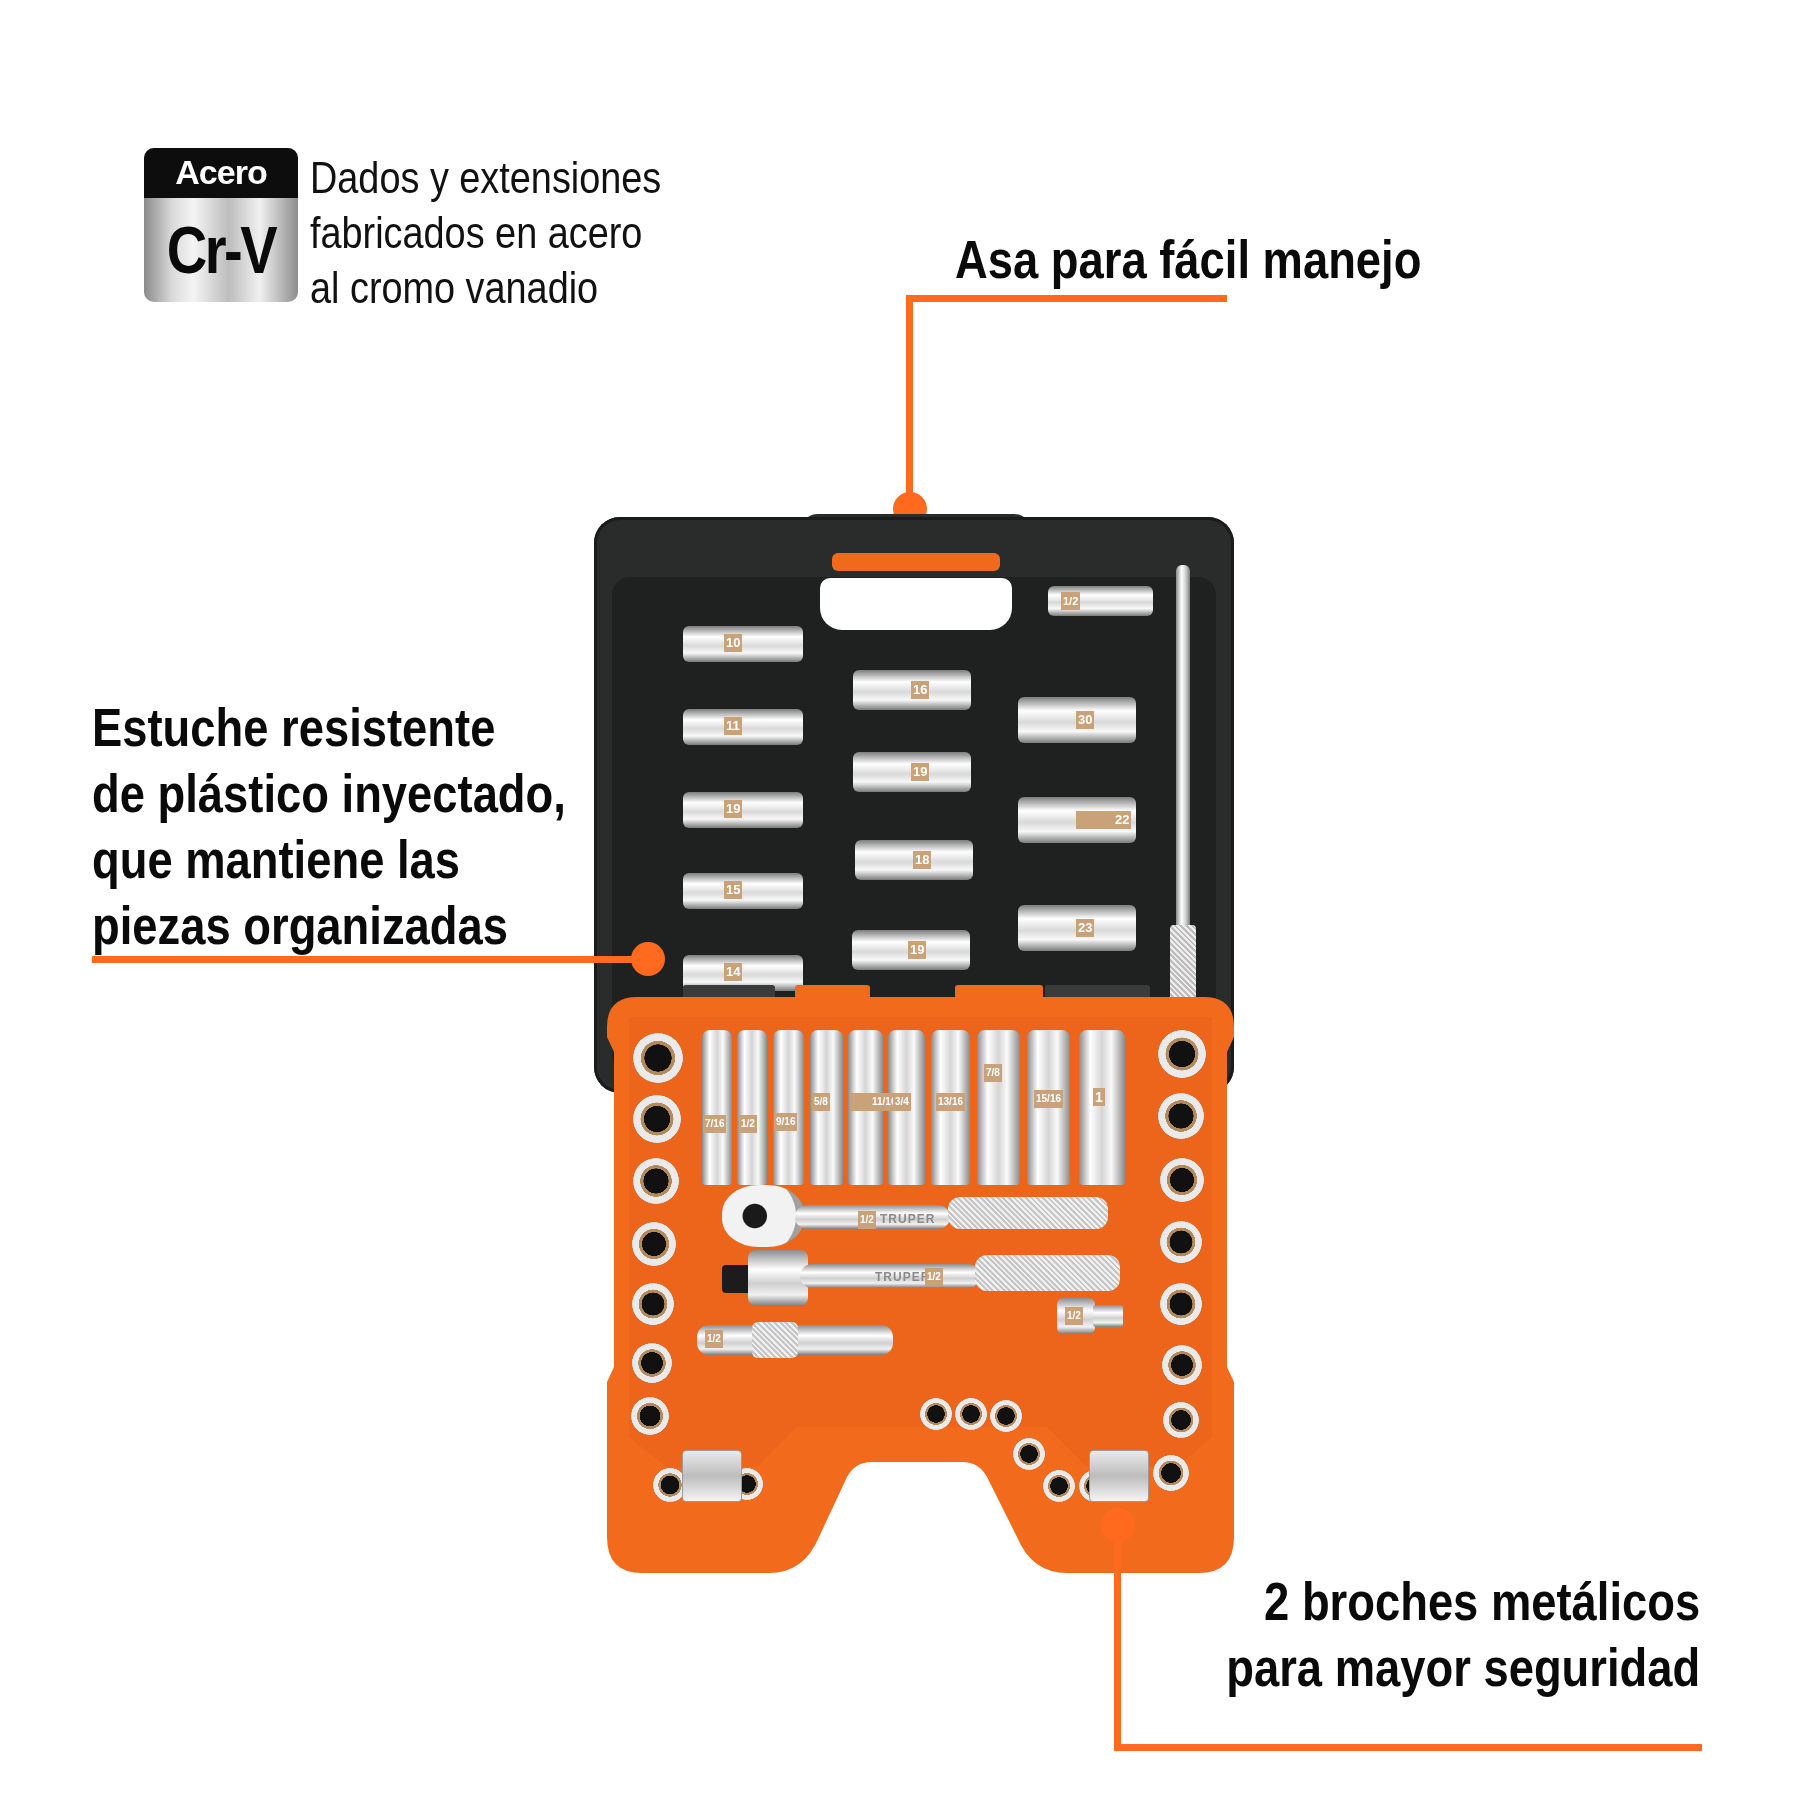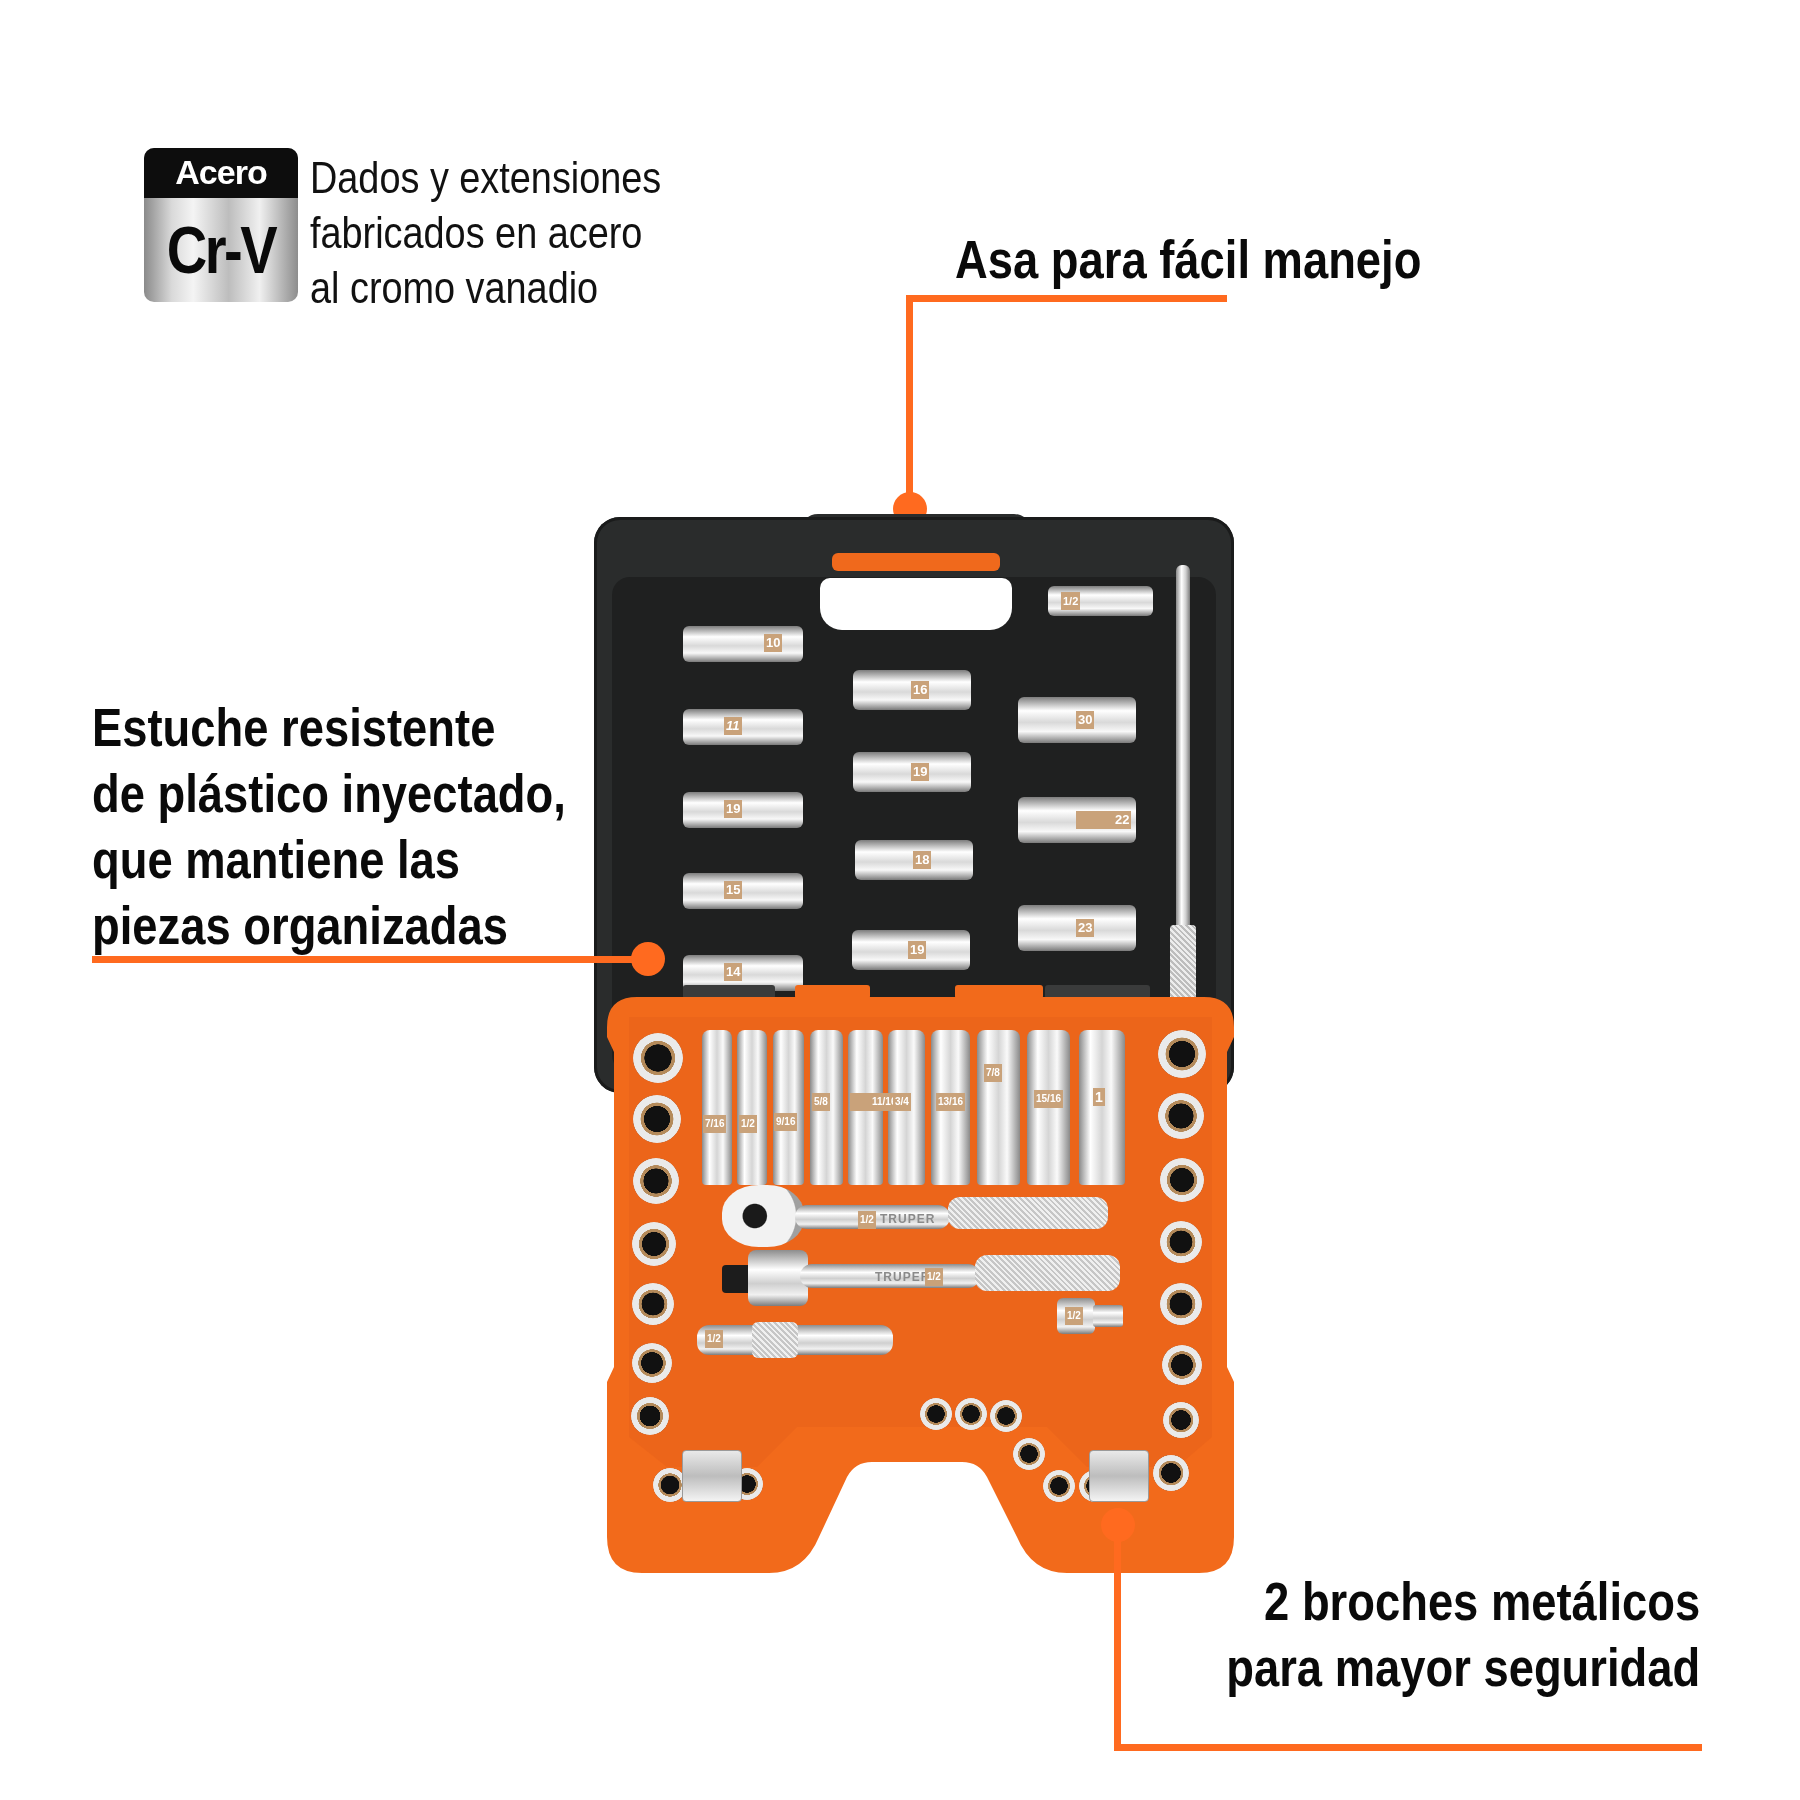--- a/index.html
+++ b/index.html
@@ -82,22 +82,22 @@
 </div>
 <div class="abs handle-hole"></div>
 <div class="abs handle-grip"></div>
 
 <div class="socket-l" style="left:683px; top:626px; width:120px;"></div>
 <div class="socket-l" style="left:683px; top:709px; width:120px;"></div>
 <div class="socket-l" style="left:683px; top:792px; width:120px;"></div>
 <div class="socket-l" style="left:683px; top:873px; width:120px;"></div>
 <div class="socket-l" style="left:683px; top:955px; width:120px;"></div>
 <div class="socket-l" style="left:683px; top:1034px; width:120px;"></div>
-<div class="tag" style="left:724px; top:634px;margin-left:40px;">10</div>
-<div class="tag" style="left:724px; top:717px;font-style:italic;">11</div>
+<div class="tag" style="left:724px; top:634px;">10</div>
+<div class="tag" style="left:724px; top:717px;">11</div>
 <div class="tag" style="left:724px; top:800px;">19</div>
 <div class="tag" style="left:724px; top:881px;">15</div>
 <div class="tag" style="left:724px; top:963px;">14</div>
 <div class="tag" style="left:744px; top:1042px;">15</div>
 
 <div class="socket-l" style="left:853px; top:670px; width:118px; height:40px;"></div>
 <div class="socket-l" style="left:853px; top:752px; width:118px; height:40px;"></div>
 <div class="socket-l" style="left:855px; top:840px; width:118px; height:40px;"></div>
 <div class="socket-l" style="left:852px; top:930px; width:118px; height:40px;"></div>
 <div class="socket-l" style="left:852px; top:1020px; width:118px; height:40px;"></div>

